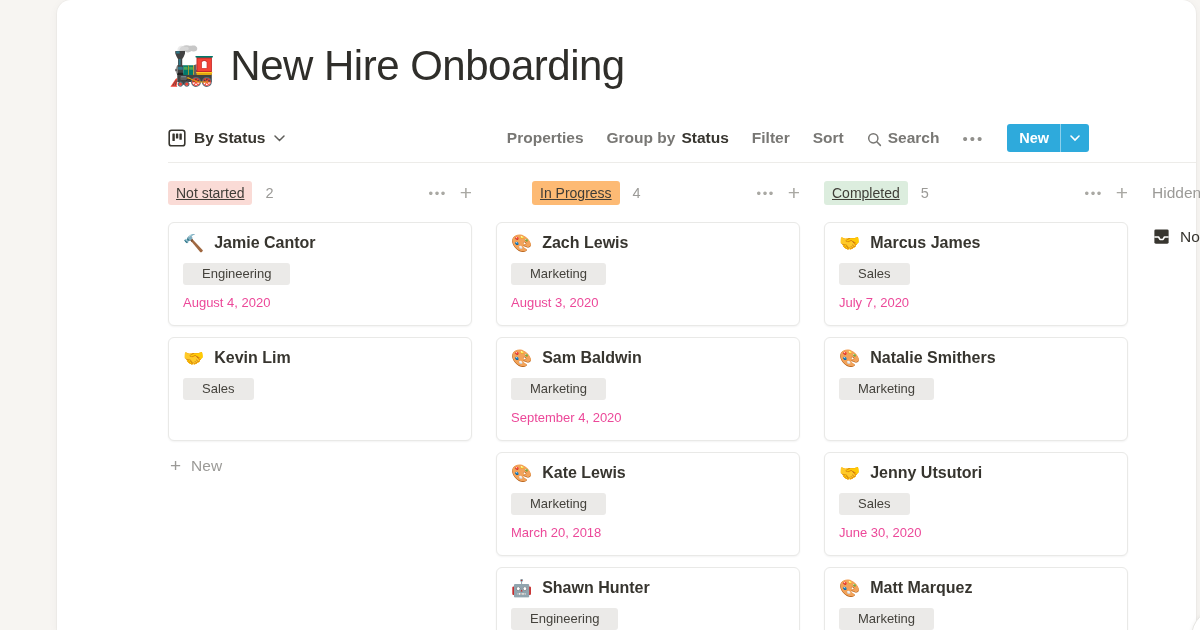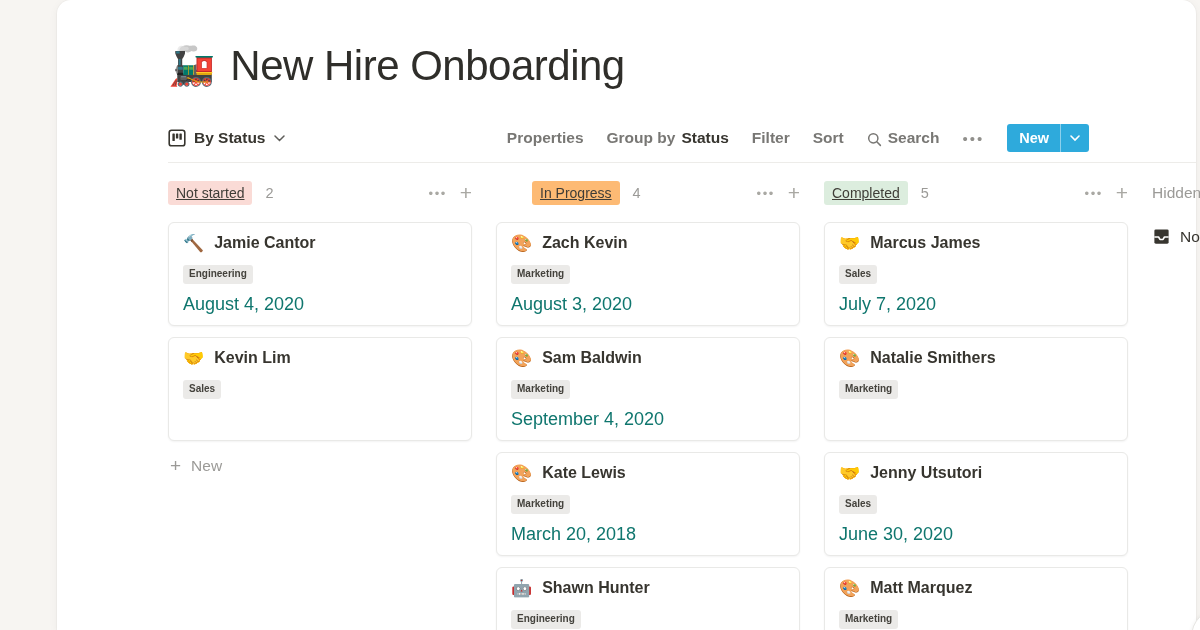--- a/index.html
+++ b/index.html
@@ -56,23 +56,23 @@
   .card {
     background:#fff; border:1px solid #E9E9E7; border-radius:6px;
     box-shadow:0 1px 2px rgba(15,15,15,0.05);
     padding:11px 14px; margin-bottom:11px; height:104px; cursor:pointer;
   }
   .card-name-row { display:flex; align-items:center; gap:10px; margin-bottom:11px; }
   .card-emoji { font-size:17px; line-height:1; }
   .card-name { font-size:16px; font-weight:700; color:#37352F; }
   .card-tag {
     display:inline-block; background:#EBEAE8; color:#44423C;
-    font-size:10px; padding:3px 6px; border-radius:3px; margin-bottom:10px; line-height:1.25;font-weight:bold;
-  }
-  .card-date { font-size:18px; color:#0f766e; }
+    font-size:13px; padding:3px 19px; border-radius:3px; margin-bottom:10px; line-height:1.25;
+  }
+  .card-date { font-size:13px; color:#ec4899; }
   .new-card { display:flex; align-items:center; gap:10px; color:#9B9A97; font-size:15.5px; margin-top:10px; padding:4px 2px; cursor:pointer; }
   .new-card-plus { font-size:19px; font-weight:300; line-height:1; }
   
   .hidden-col { width:140px; flex:none; }
   .hidden-label { color:#9B9A97; font-size:15.5px; line-height:24px; white-space:nowrap; cursor:pointer; }
   .hidden-group { margin-top:22px; display:flex; align-items:center; gap:9px; white-space:nowrap; color:#37352F; font-size:15.5px; font-weight:500; cursor:pointer; }
   
   .help-circle {
     position:absolute; left:1134px; top:608px; width:58px; height:58px;
     border-radius:50%; background:#fff; border:1px solid #E7E6E3;
@@ -176,21 +176,21 @@
       <div class="col-header">
         <span class="status-badge" style="background-color: #fdba74; margin-left: 36px;">In Progress</span>
         <span class="col-count">4</span>
         <span class="col-spacer"></span>
         <span class="col-more">•••</span>
         <span class="col-add">+</span>
       </div>
       <div class="card">
         <div class="card-name-row">
           <span class="card-emoji">🎨</span>
-          <span class="card-name">Zach Kevin</span>
+          <span class="card-name">Zach Lewis</span>
         </div>
         <span class="card-tag">Marketing</span>
         <div class="card-date">August 3, 2020</div>
       </div>
       <div class="card">
         <div class="card-name-row">
           <span class="card-emoji">🎨</span>
           <span class="card-name">Sam Baldwin</span>
         </div>
         <span class="card-tag">Marketing</span>

